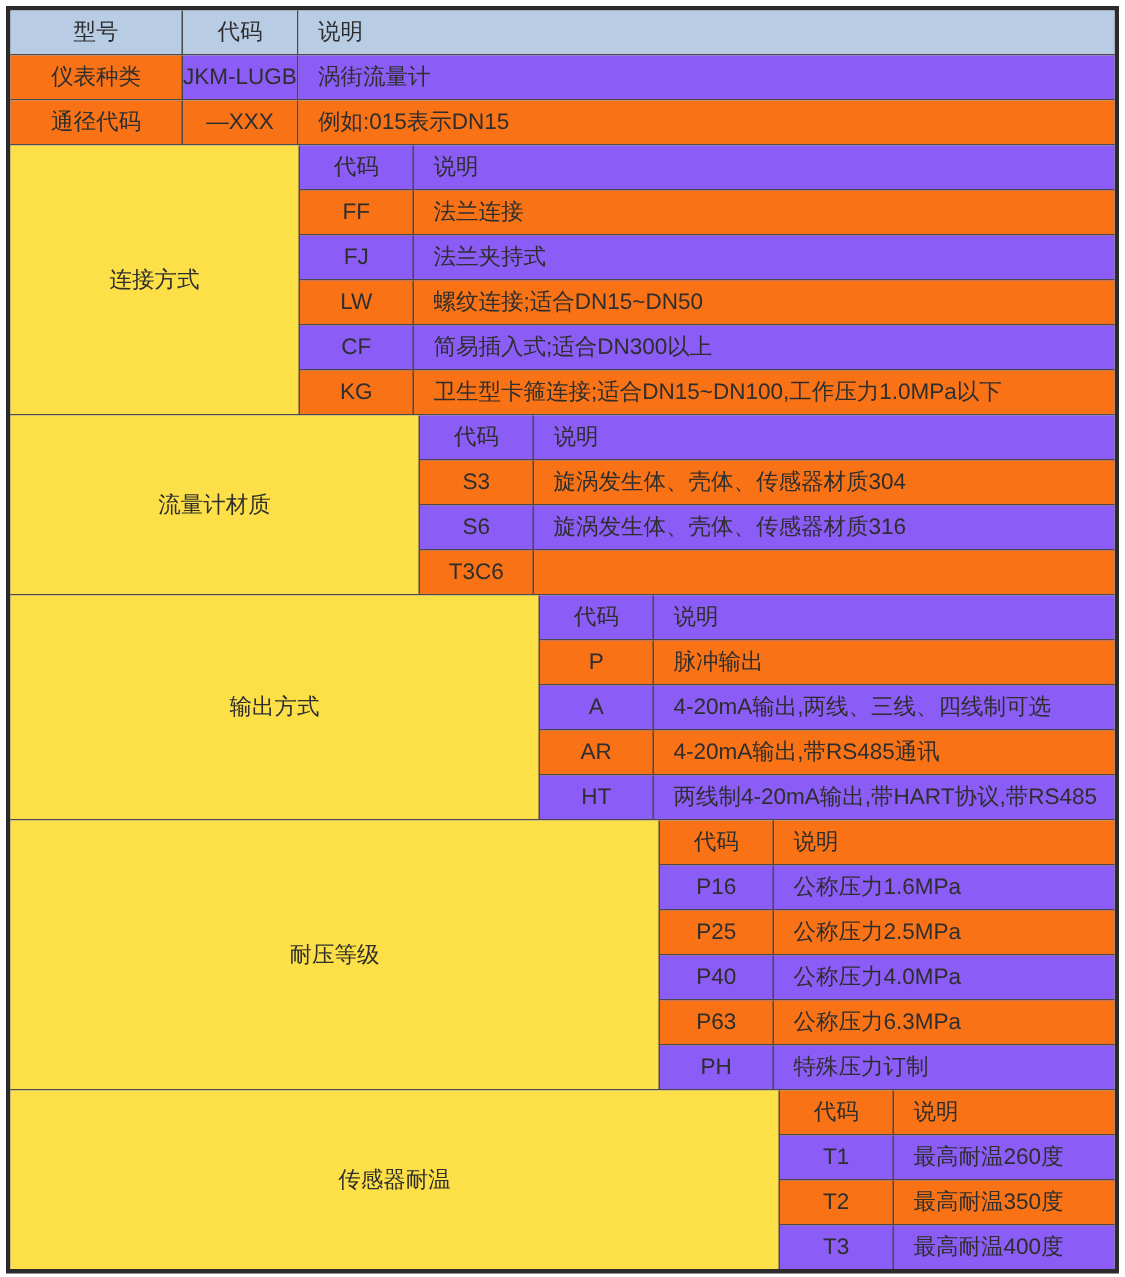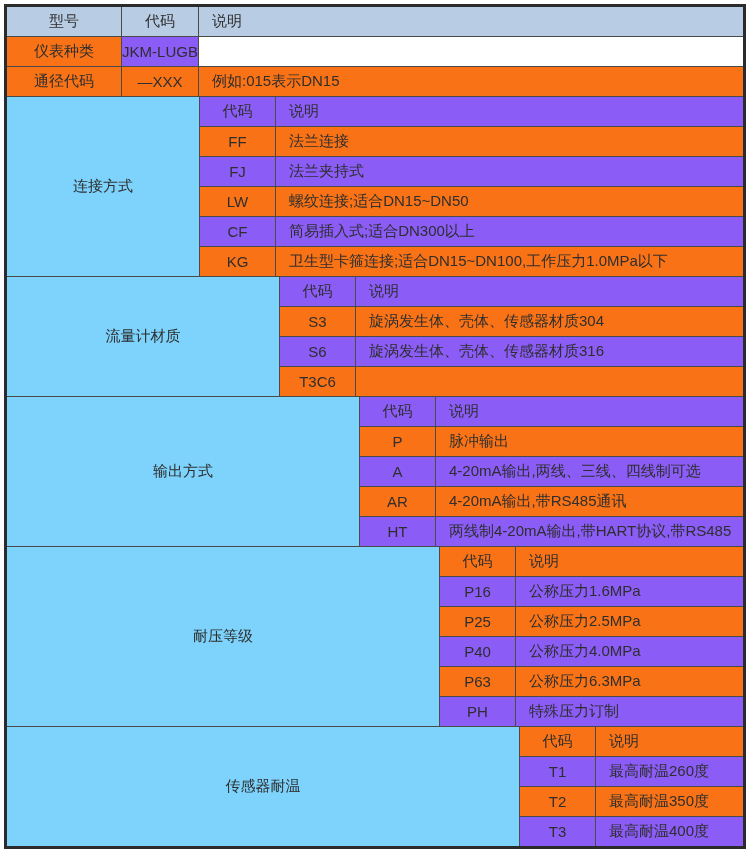--- a/index.html
+++ b/index.html
@@ -35,21 +35,21 @@
   .bg-blue  { background: #8b5cf6; }
   .bg-white { background: #f97316; }
   .section { display: flex; border-bottom: 1px solid #4a4a4a; }
   .section:last-child { border-bottom: none; }
   .label-cell {
     box-sizing: border-box;
     border-right: 1px solid #4a4a4a;
     display: flex;
     align-items: center;
     justify-content: center;
-    background: #7dd3fc;
+    background: #fde047;
   }
   .w1 { width: 193px; }
   .w2 { width: 273px; }
   .w3 { width: 353px; text-align: center; }
   .w4 { width: 433px; }
   .w5 { width: 513px; }
   .sub { flex: 1; display: flex; flex-direction: column; }
   .srow { border-bottom: 1px solid #4a4a4a; }
   .srow:last-child { border-bottom: none; }
   .code-cell {
@@ -78,20 +78,21 @@
 
   <div class="row">
     <div class="cell c1 center bg-hdr">型号</div>
     <div class="cell c2 center bg-hdr">代码</div>
     <div class="cell c3 desc bg-hdr">说明</div>
   </div>
 
   <div class="row">
     <div class="cell c1 center bg-white">仪表种类</div>
     <div class="cell c2 center bg-blue">JKM-LUGB</div>
+    <div class="cell c3 desc bg-blue">涡街流量计</div>
   </div>
 
   <div class="row">
     <div class="cell c1 center bg-white">通径代码</div>
     <div class="cell c2 center bg-white">—XXX</div>
     <div class="cell c3 desc bg-white">例如:015表示DN15</div>
   </div>
 
   <div class="section">
     <div class="label-cell w1">连接方式</div>

